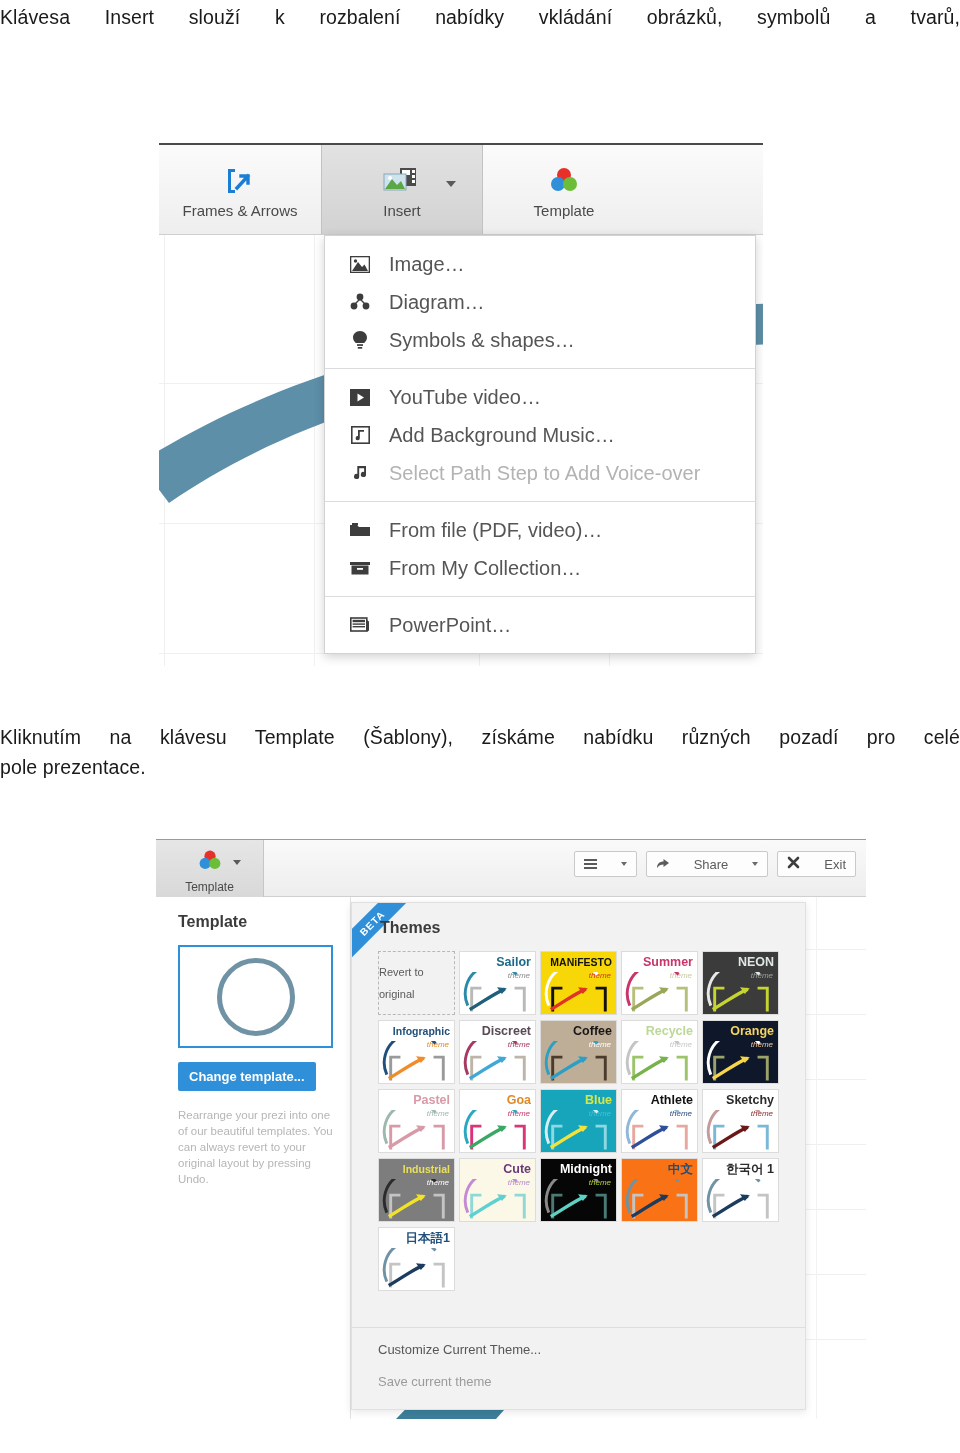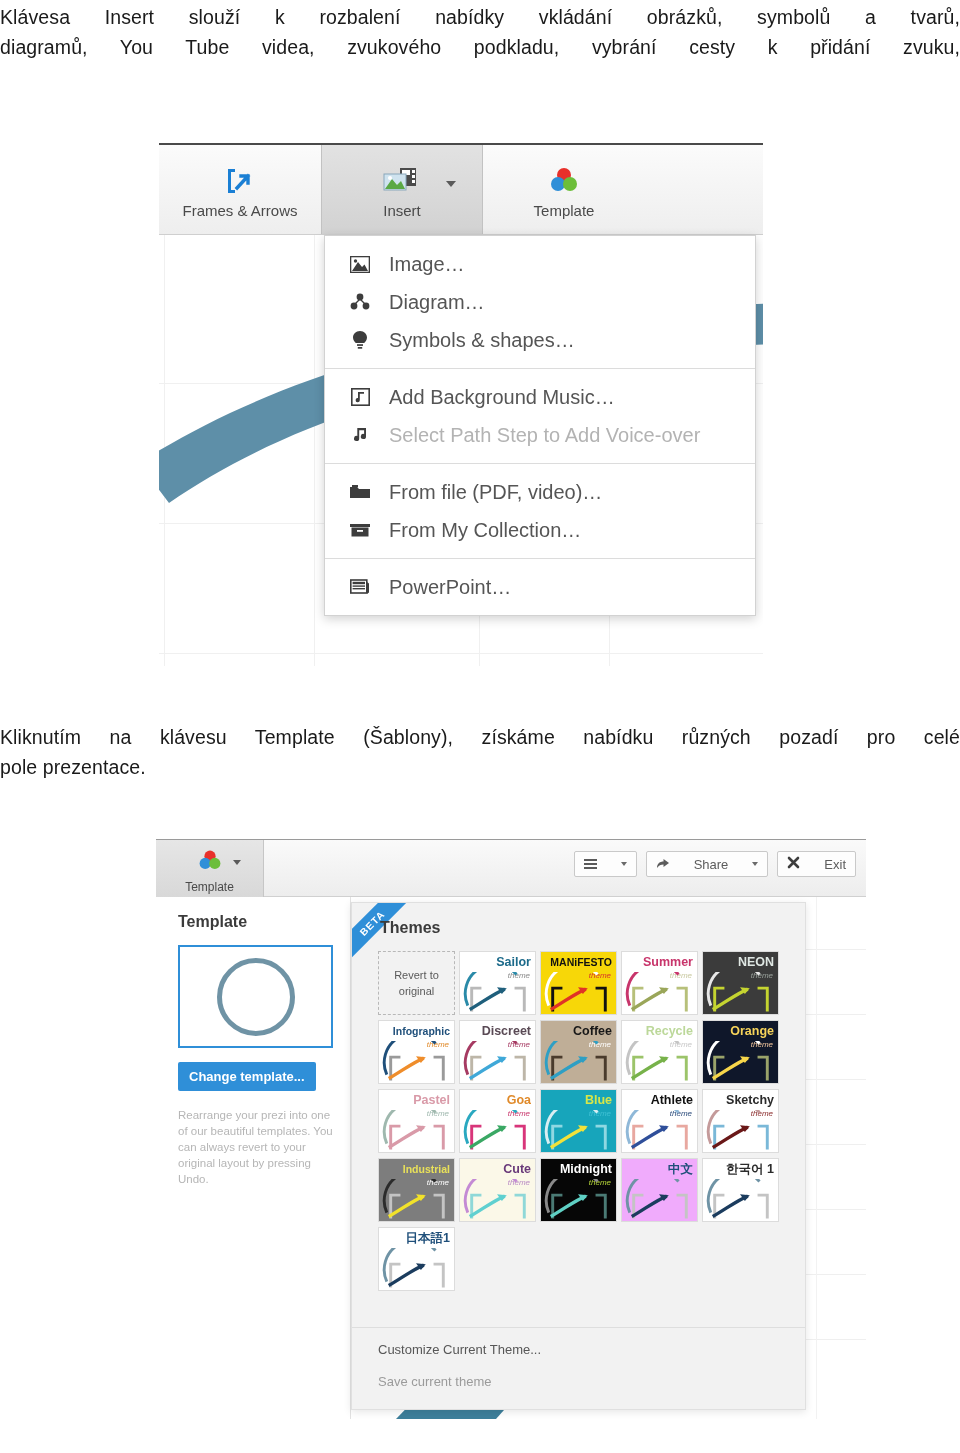--- a/index.html
+++ b/index.html
@@ -155,21 +155,21 @@
     position:absolute; left:26px; top:48px; width:405px;
     display:grid; grid-template-columns: repeat(5, 77px); gap:5px 4px;
   }
   .theme-tile {
     width:77px; height:64px; background:#fff; border:1px solid #dcdcdc;
     position:relative; overflow:hidden;
   }
   .theme-tile.revert {
     background:#f2f2f2; border:1px dashed #b8b8b8;
     display:flex; align-items:center; justify-content:center;
-    text-align:center; font-size:11px; color:#5a5a5a; line-height:16px;
+    text-align:left; font-size:11px; color:#5a5a5a; line-height:22px;
   }
   .tt-name {
     position:absolute; left:0; right:4px; top:4px; text-align:right;
     font-size:12.5px; font-weight:bold; line-height:13px;
     white-space:nowrap; overflow:hidden;
   }
   .tt-sub {
     position:absolute; right:5px; top:19px; font-size:8px; font-style:italic;
   }
   .tt-art { position:absolute; left:0; bottom:0; width:100%; height:42px; }
@@ -183,21 +183,20 @@
 
   
   .sheet-line { position:absolute; left:0; right:0; height:1px; background:#efefef; }
   .sheet-vline { position:absolute; top:0; bottom:0; width:1px; background:#f2f2f2; }
 </style>
 </head>
 <body>
 
 <div id="para-top" class="doc-para">
   <span class="ln j">Klávesa Insert slouží k rozbalení nabídky vkládání obrázků, symbolů a tvarů,</span>
-  <span class="ln j">diagramů, You Tube videa, zvukového podkladu, vybrání cesty k přidání zvuku,</span>
 </div>
 
 <div id="shot1" class="shot">
 
   <div class="canvas-bg">
     <div class="grid-v" style="left:5px"></div>
     <div class="grid-v" style="left:155px"></div>
     <div class="grid-v" style="left:320px"></div>
     <div class="grid-v" style="left:450px"></div>
     <div class="grid-h" style="top:240px"></div>
@@ -283,20 +282,29 @@
               <rect x="6.8" y="17" width="4.4" height="1.7" fill="#3d3d3d"></rect>
             </svg>
         </span>
         <span>Symbols &amp; shapes…</span>
       </div>
     </div>
 
     <div class="menu-group">
       <div class="menu-item">
         <span class="mi-icon">
+          <svg width="20" height="17" viewBox="0 0 20 17">
+              <rect x="0" y="0" width="20" height="17" fill="#3d3d3d"></rect>
+              <path d="M7.5 4.5 L14 8.5 L7.5 12.5 Z" fill="#ffffff"></path>
+            </svg>
+        </span>
+        <span>YouTube video…</span>
+      </div>
+      <div class="menu-item">
+        <span class="mi-icon">
           <svg width="19" height="18" viewBox="0 0 19 18">
               <rect x="0.8" y="0.8" width="17.4" height="16.4" fill="none" stroke="#3d3d3d" stroke-width="1.6"></rect>
               <path d="M7 4 h6 v1.8 h-4.2 v6.4 a2.1 2.1 0 1 1 -1.8 -2.1 Z" fill="#3d3d3d"></path>
             </svg>
         </span>
         <span>Add Background Music…</span>
       </div>
       <div class="menu-item disabled">
         <span class="mi-icon">
           <svg width="18" height="18" viewBox="0 0 18 18">
@@ -606,21 +614,21 @@
           <div class="tt-name" style="color: rgb(255, 255, 255);">Midnight</div>
           <div class="tt-sub" style="color: rgb(184, 216, 58);">theme</div>
           <svg class="tt-art" viewBox="0 0 77 42">
             <path d="M12 40 V16 h10" fill="none" stroke="#4a7a74" stroke-width="3"></path>
             <path d="M66 40 V16 h-10" fill="none" stroke="#4a7a74" stroke-width="3"></path>
             <path d="M8 34 A30 30 0 0 1 58 2" fill="none" stroke="#8a8a8a" stroke-width="3"></path>
             <path d="M10 38 C24 30, 34 22, 46 17" fill="none" stroke="#5fd0c4" stroke-width="3.4"></path>
             <path d="M48 16 l-10 -1 l5 7 Z" fill="#5fd0c4"></path>
           </svg>
         </div>
-        <div class="theme-tile" style="background: #f0abfc;">
+        <div class="theme-tile" style="background: #f97316;">
           <div class="tt-name" style="color: rgb(31, 79, 122);">中文</div>
           <svg class="tt-art" viewBox="0 0 77 42">
             <path d="M12 40 V16 h10" fill="none" stroke="#c4c4c4" stroke-width="3"></path>
             <path d="M66 40 V16 h-10" fill="none" stroke="#c4c4c4" stroke-width="3"></path>
             <path d="M8 34 A30 30 0 0 1 58 2" fill="none" stroke="#6f93a5" stroke-width="3"></path>
             <path d="M10 38 C24 30, 34 22, 46 17" fill="none" stroke="#1b3c5e" stroke-width="3.4"></path>
             <path d="M48 16 l-10 -1 l5 7 Z" fill="#1b3c5e"></path>
           </svg>
         </div>
         <div class="theme-tile" style="background: rgb(255, 255, 255);">

